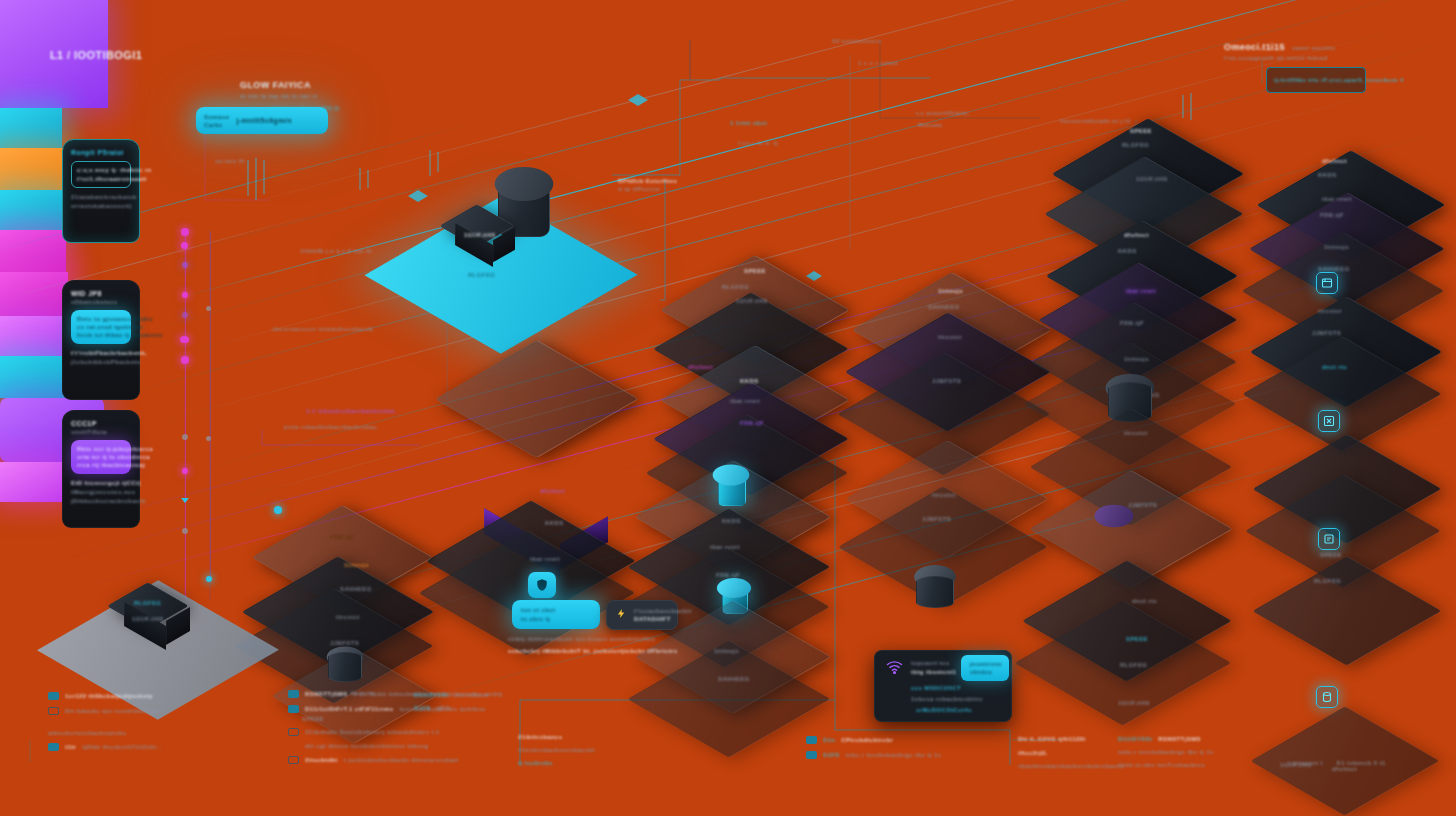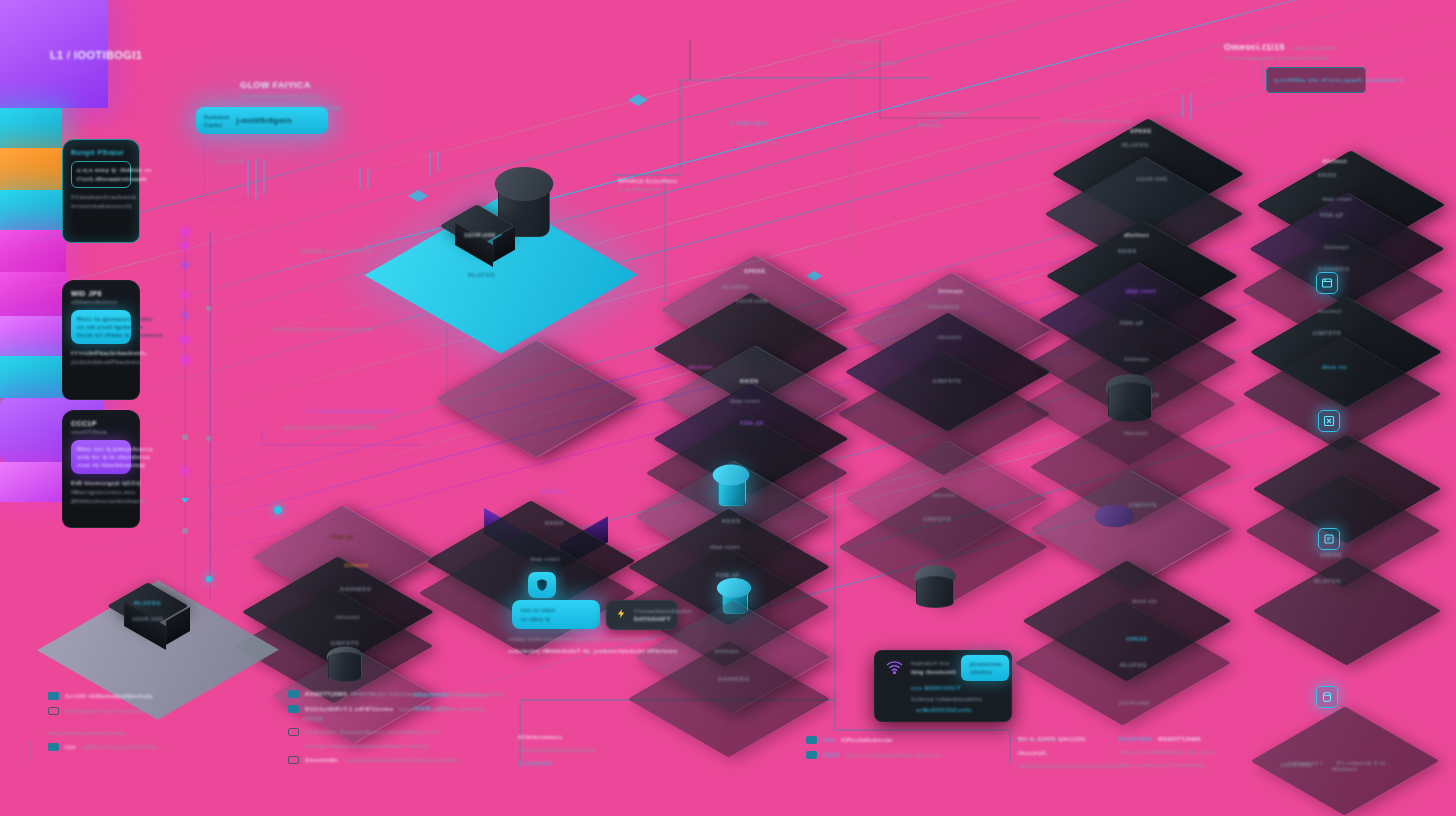--- a/index.html
+++ b/index.html
@@ -3,21 +3,21 @@
 <meta charset="utf-8">
 <style>
   * { margin:0; padding:0; box-sizing:border-box; }
   html,body { background:#08090b; }
   body {
     width:1456px; height:816px;
     font-family:"Liberation Sans", sans-serif;
     overflow:hidden; position:relative;
     color:#dfe6ef;
   }
-  #stage { position:absolute; inset:0; background:#ec4899; overflow:hidden; }
+  #stage { position:absolute; inset:0; background:#c2410c; overflow:hidden; }
 
   
   .t { white-space:nowrap; font-weight:700; letter-spacing:.4px;
        filter:blur(.85px); opacity:.95; }
   .t.sm { font-size:7px; font-weight:600; filter:blur(.9px); }
   .t.xs { font-size:6px; font-weight:600; filter:blur(1px); opacity:.8; }
   .t.md { font-size:9px; }
   .t.lg { font-size:11px; }
   .dim { opacity:.45; font-weight:500; }
   .cy { color:#2fc6e8; }

